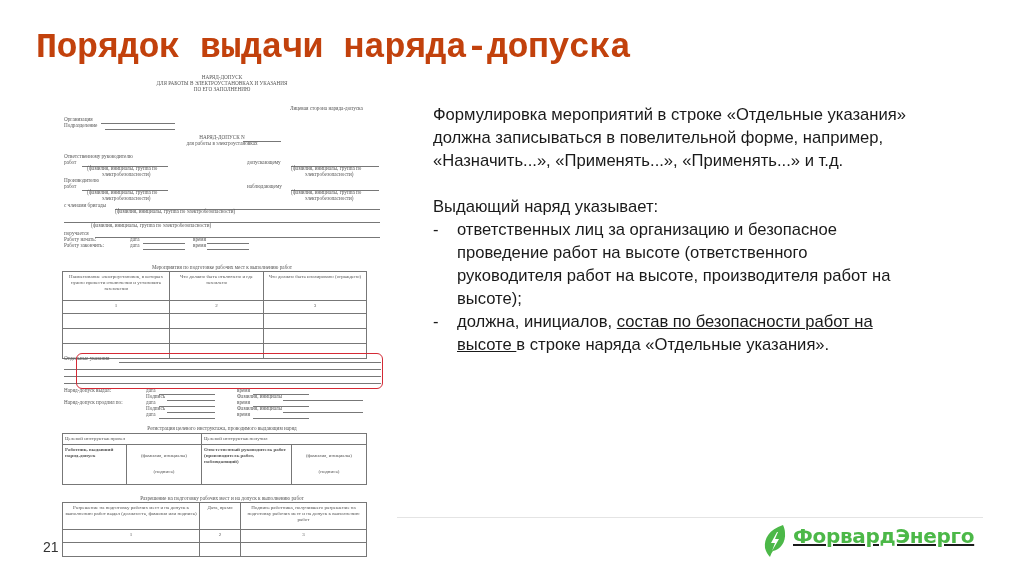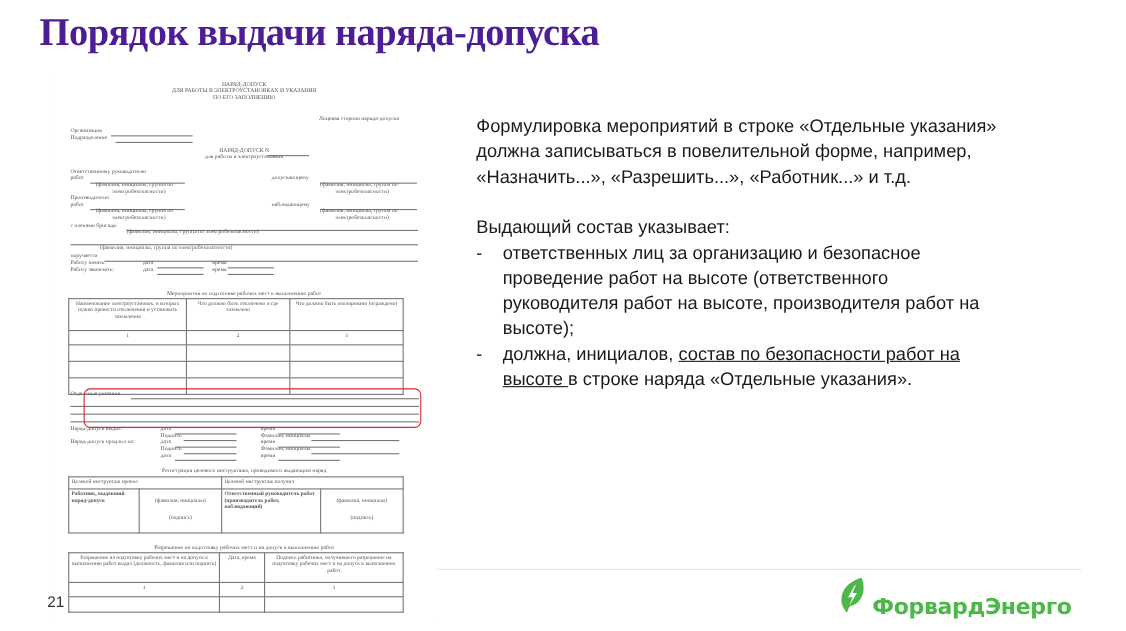--- a/index.html
+++ b/index.html
@@ -1,22 +1,22 @@
 <!DOCTYPE html>
 <html><head>
 <meta charset="utf-8">
 <style>
   * { box-sizing: border-box; margin: 0; padding: 0; }
   html, body { width: 1024px; height: 574px; background: #ffffff; overflow: hidden; }
   body { position: relative; font-family: "Liberation Sans", sans-serif; color: #1a1a1a; }
 
   .title {
-    position: absolute; left: 36px; top: 10px;
-    font-family: Liberation Serif, serif; font-weight: bold;
-    font-size: 35px; letter-spacing: -0.5px; color: #4c1d95;
+    position: absolute; left: 36px; top: 28px;
+    font-family: Liberation Mono, monospace; font-weight: bold;
+    font-size: 35px; letter-spacing: -0.5px; color: #c2410c;
     transform: scaleY(1.02);
   }
 
   
   .doc {
     position: absolute; left: 47px; top: 72px; width: 350px; height: 492px;
     background: #fff; overflow: hidden;
     font-family: "Liberation Serif", serif; color: #555; font-size: 5.2px; line-height: 1.15;
   }
   .doc-border-r { position: absolute; left: 395px; top: 74px; width: 1px; height: 490px; background: #e6e6e6; }
@@ -40,21 +40,21 @@
   }
   .text-block p { margin: 0; }
   .gap { height: 23px; }
   .bullet { display: flex; }
   .bullet .dash { width: 24px; flex: 0 0 24px; }
   .u { text-decoration: underline; }
 
   .footer-line { position: absolute; left: 397px; top: 517px; width: 586px; height: 1px; background: #e4e4e4; }
   .page-num { position: absolute; left: 43px; top: 539px; font-size: 14px; color: #333; font-family: "Liberation Sans", sans-serif; }
 
-  .logo { position: absolute; left: 763px; top: 524px; display: flex; align-items: flex-end; }
+  .logo { position: absolute; left: 763px; top: 524px; display: flex; align-items: flex-start; text-decoration: underline; }
   .logo-text { font-family: "DejaVu Sans", sans-serif; font-weight: bold; font-size: 20px; color: #4cb848; margin-left: 6px; letter-spacing: -0.3px; }
 </style>
 </head>
 <body>
 
 <h1 class="title">Порядок выдачи наряда-допуска</h1>
 
 <div class="doc-border-l"></div>
 <div class="doc-border-r"></div>
 
@@ -214,23 +214,23 @@
         </tr>
   </tbody>
     </table>
 </div>
 
 <div class="highlight"></div>
 
 <div class="text-block">
   <p>Формулировка мероприятий в строке «Отдельные указания»</p>
   <p>должна записываться в повелительной форме, например,</p>
-  <p>«Назначить...», «Разрешить...», «Работник...» и т.д.</p>
+  <p>«Назначить...», «Применять...», «Применять...» и т.д.</p>
   <div class="gap"></div>
-  <p>Выдающий состав указывает:</p>
+  <p>Выдающий наряд указывает:</p>
   <div class="bullet">
     <span class="dash">-</span>
     <div>
       <p>ответственных лиц за организацию и безопасное</p>
       <p>проведение работ на высоте (ответственного</p>
       <p>руководителя работ на высоте, производителя работ на</p>
       <p>высоте);</p>
     </div>
   </div>
   <div class="bullet">

